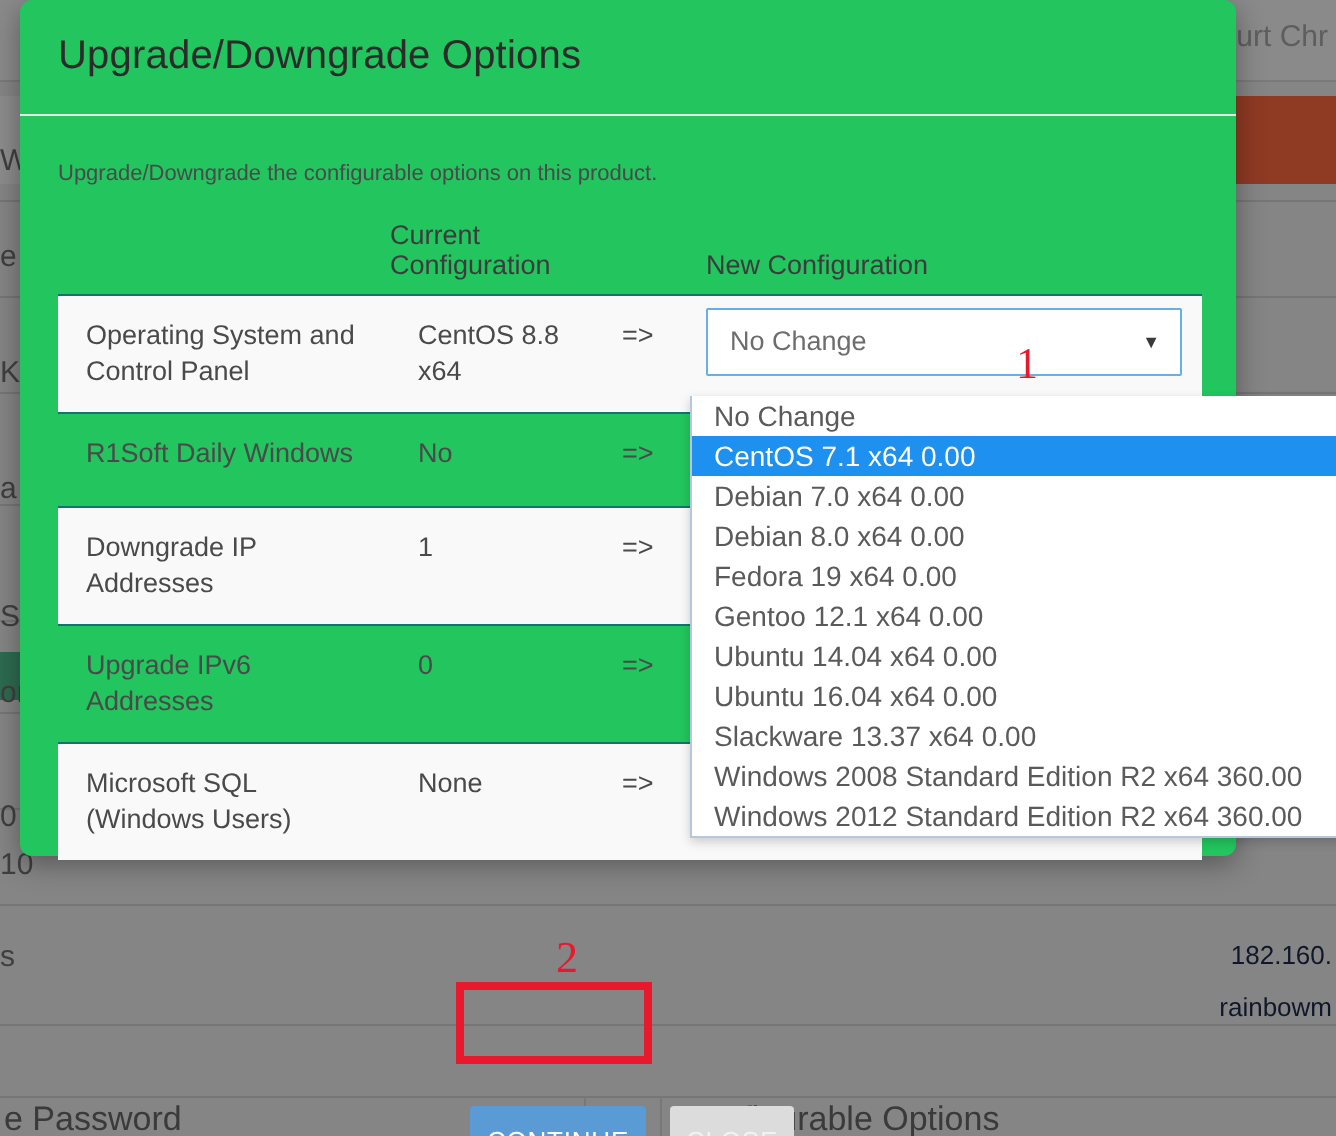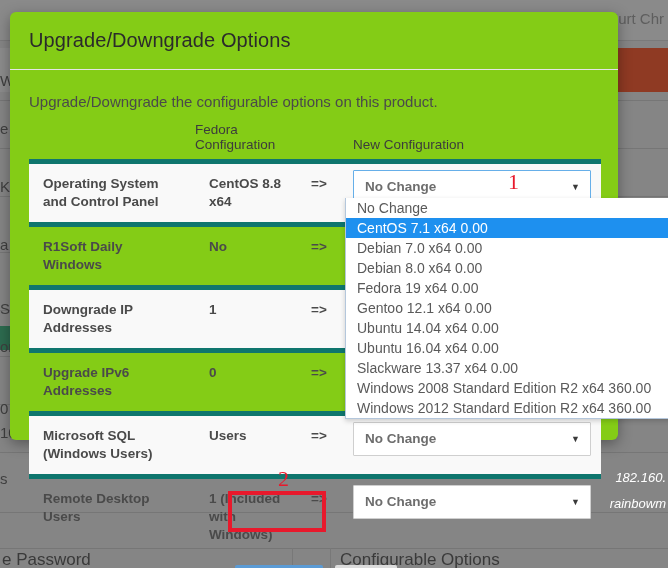--- a/index.html
+++ b/index.html
@@ -66,23 +66,22 @@
     position: absolute;
     left: 0;
     width: 668px;
     height: 1px;
     background: #767676;
   }
   .bg-text-right {
     position: absolute;
     right: 2px;
     font-size: 13px;
-    color: #ffffff;
+    color: #0f172a;
     white-space: nowrap;
-    font-style: italic;
   }
   .bg-text-left {
     position: absolute;
     left: 2px;
     font-size: 17px;
     color: #3a3a3a;
     white-space: nowrap;
   }
   .bg-greenbar {
     position: absolute;
@@ -93,24 +92,24 @@
   .bg-vline {
     position: absolute;
     width: 1px;
     background: #787878;
   }
 
   
   #modal {
     position: absolute;
     left: 10px;
-    top: 12px;
+    top: 0;
     width: 608px;
     height: 428px;
-    background: #84cc16;
+    background: #22c55e;
     border-radius: 6px;
     box-shadow: 0 4px 14px rgba(0,0,0,0.35);
     box-sizing: border-box;
     overflow: visible;
     z-index: 10;
   }
   .modal-header {
     height: 58px;
     border-bottom: 1px solid #e5e5e5;
     box-sizing: border-box;
@@ -125,21 +124,21 @@
     letter-spacing: .1px;
   }
   .modal-body {
     position: relative;
     padding: 0;
   }
   .intro {
     position: absolute;
     left: 19px;
     top: 23px;
-    font-size: 15px;
+    font-size: 11px;
     color: #4a4a4a;
   }
 
   
   .cfg-table {
     position: absolute;
     left: 19px;
     top: 52px;
     width: 572px;
     border-collapse: collapse;
@@ -153,22 +152,21 @@
     vertical-align: bottom;
     padding: 0 0 7px 0;
     font-size: 13.5px;
   }
   .cfg-table th.col-name { width: 166px; }
   .cfg-table th.col-current { width: 114px; }
   .cfg-table th.col-arrow { width: 44px; }
   .cfg-table th.col-new { width: 248px; }
 
   .cfg-table tbody tr {
-    border-top: 5px solid #0f766e;
-    font-weight: bold;
+    border-top: 1px solid #0f766e;
   }
   .cfg-table tbody tr.alt {
     background: #f9f9f9;
   }
   .cfg-table td {
     padding: 11px 10px 11px 14px;
     vertical-align: top;
     line-height: 18px;
   }
   .cfg-table td.c-name { padding-left: 14px; }
@@ -337,21 +335,21 @@
     <div class="modal-title">Upgrade/Downgrade Options</div>
   </div>
 
   <div class="modal-body">
     <div class="intro">Upgrade/Downgrade the configurable options on this product.</div>
 
     <table class="cfg-table">
       <thead>
         <tr>
           <th class="col-name"></th>
-          <th class="col-current">Fedora Configuration</th>
+          <th class="col-current">Current Configuration</th>
           <th class="col-arrow"></th>
           <th class="col-new">New Configuration</th>
         </tr>
       </thead>
       <tbody>
 
         <tr class="alt">
           <td class="c-name">Operating System and Control Panel</td>
           <td class="c-current">CentOS 8.8 x64</td>
           <td class="c-arrow">=&gt;</td>
@@ -394,41 +392,30 @@
           <td class="c-new">
             <div class="sel">
               <span>No Change</span>
               <span class="caret">▼</span>
             </div>
           </td>
         </tr>
 
         <tr class="alt">
           <td class="c-name">Microsoft SQL (Windows Users)</td>
-          <td class="c-current">Users</td>
+          <td class="c-current">None</td>
           <td class="c-arrow">=&gt;</td>
           <td class="c-new">
             <div class="sel">
               <span>No Change</span>
               <span class="caret">▼</span>
             </div>
           </td>
         </tr>
 
-        <tr>
-          <td class="c-name">Remote Desktop Users</td>
-          <td class="c-current">1 (Included with Windows)</td>
-          <td class="c-arrow">=&gt;</td>
-          <td class="c-new">
-            <div class="sel">
-              <span>No Change</span>
-              <span class="caret">▼</span>
-            </div>
-          </td>
-        </tr>
 
       </tbody>
     </table>
 
     <div class="footer">
       <button class="btn btn-continue">CONTINUE</button>
       <button class="btn btn-close">CLOSE</button>
     </div>
   </div>
 </div>

